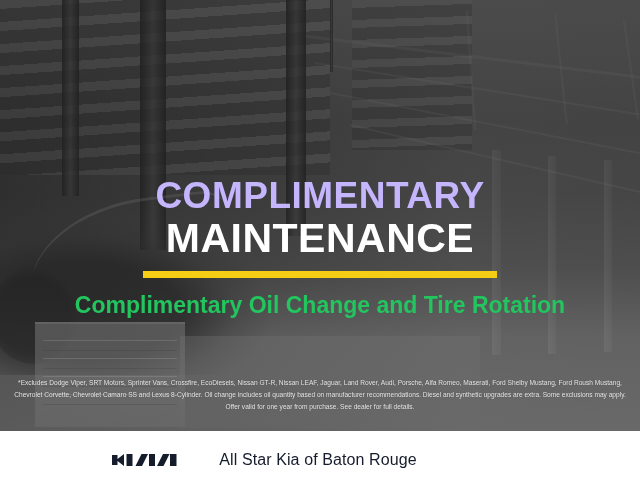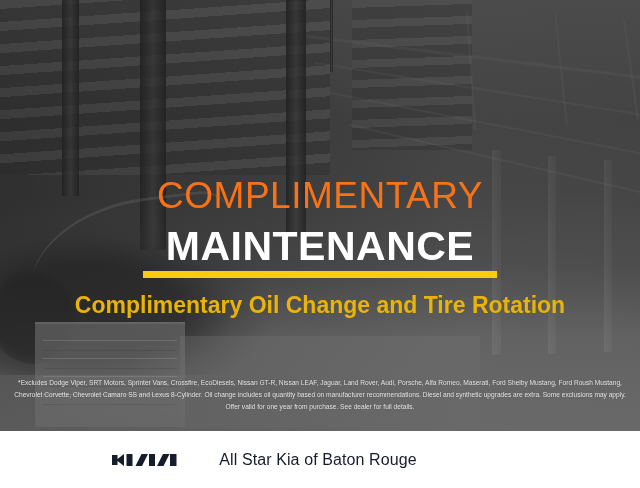--- a/index.html
+++ b/index.html
@@ -126,45 +126,45 @@
     left:0; right:0; top:79px;
     color:#f5cd15;
     font-weight:bold;
     font-size:82px;
     line-height:82px;
     letter-spacing:1px;
   }
   .headline-2 {
     position:absolute;
     left:0; right:0; top:177px;
-    color:#f97316;
-    font-weight:normal;
+    color:#c4b5fd;
+    font-weight:bold;
     font-size:37px;
     line-height:38px;
     letter-spacing:0.5px;
   }
   .headline-3 {
     position:absolute;
-    left:0; right:0; top:225px;
+    left:0; right:0; top:217px;
     color:#ffffff;
     font-weight:bold;
     font-size:41px;
     line-height:42px;
     letter-spacing:0.5px;
   }
   .rule {
     position:absolute;
     left:143px; top:271px;
     width:354px; height:7px;
     background:#f5cd15;
   }
   .sub {
     position:absolute;
     left:24px; right:24px; top:291px;
-    color:#eab308;
+    color:#22c55e;
     font-weight:bold;
     font-size:23px;
     line-height:28px;
   }
   .disclaimer {
     position:absolute;
     left:14px; right:14px; top:377px;
     color:#e9e9e9;
     font-size:6.6px;
     line-height:11.8px;

